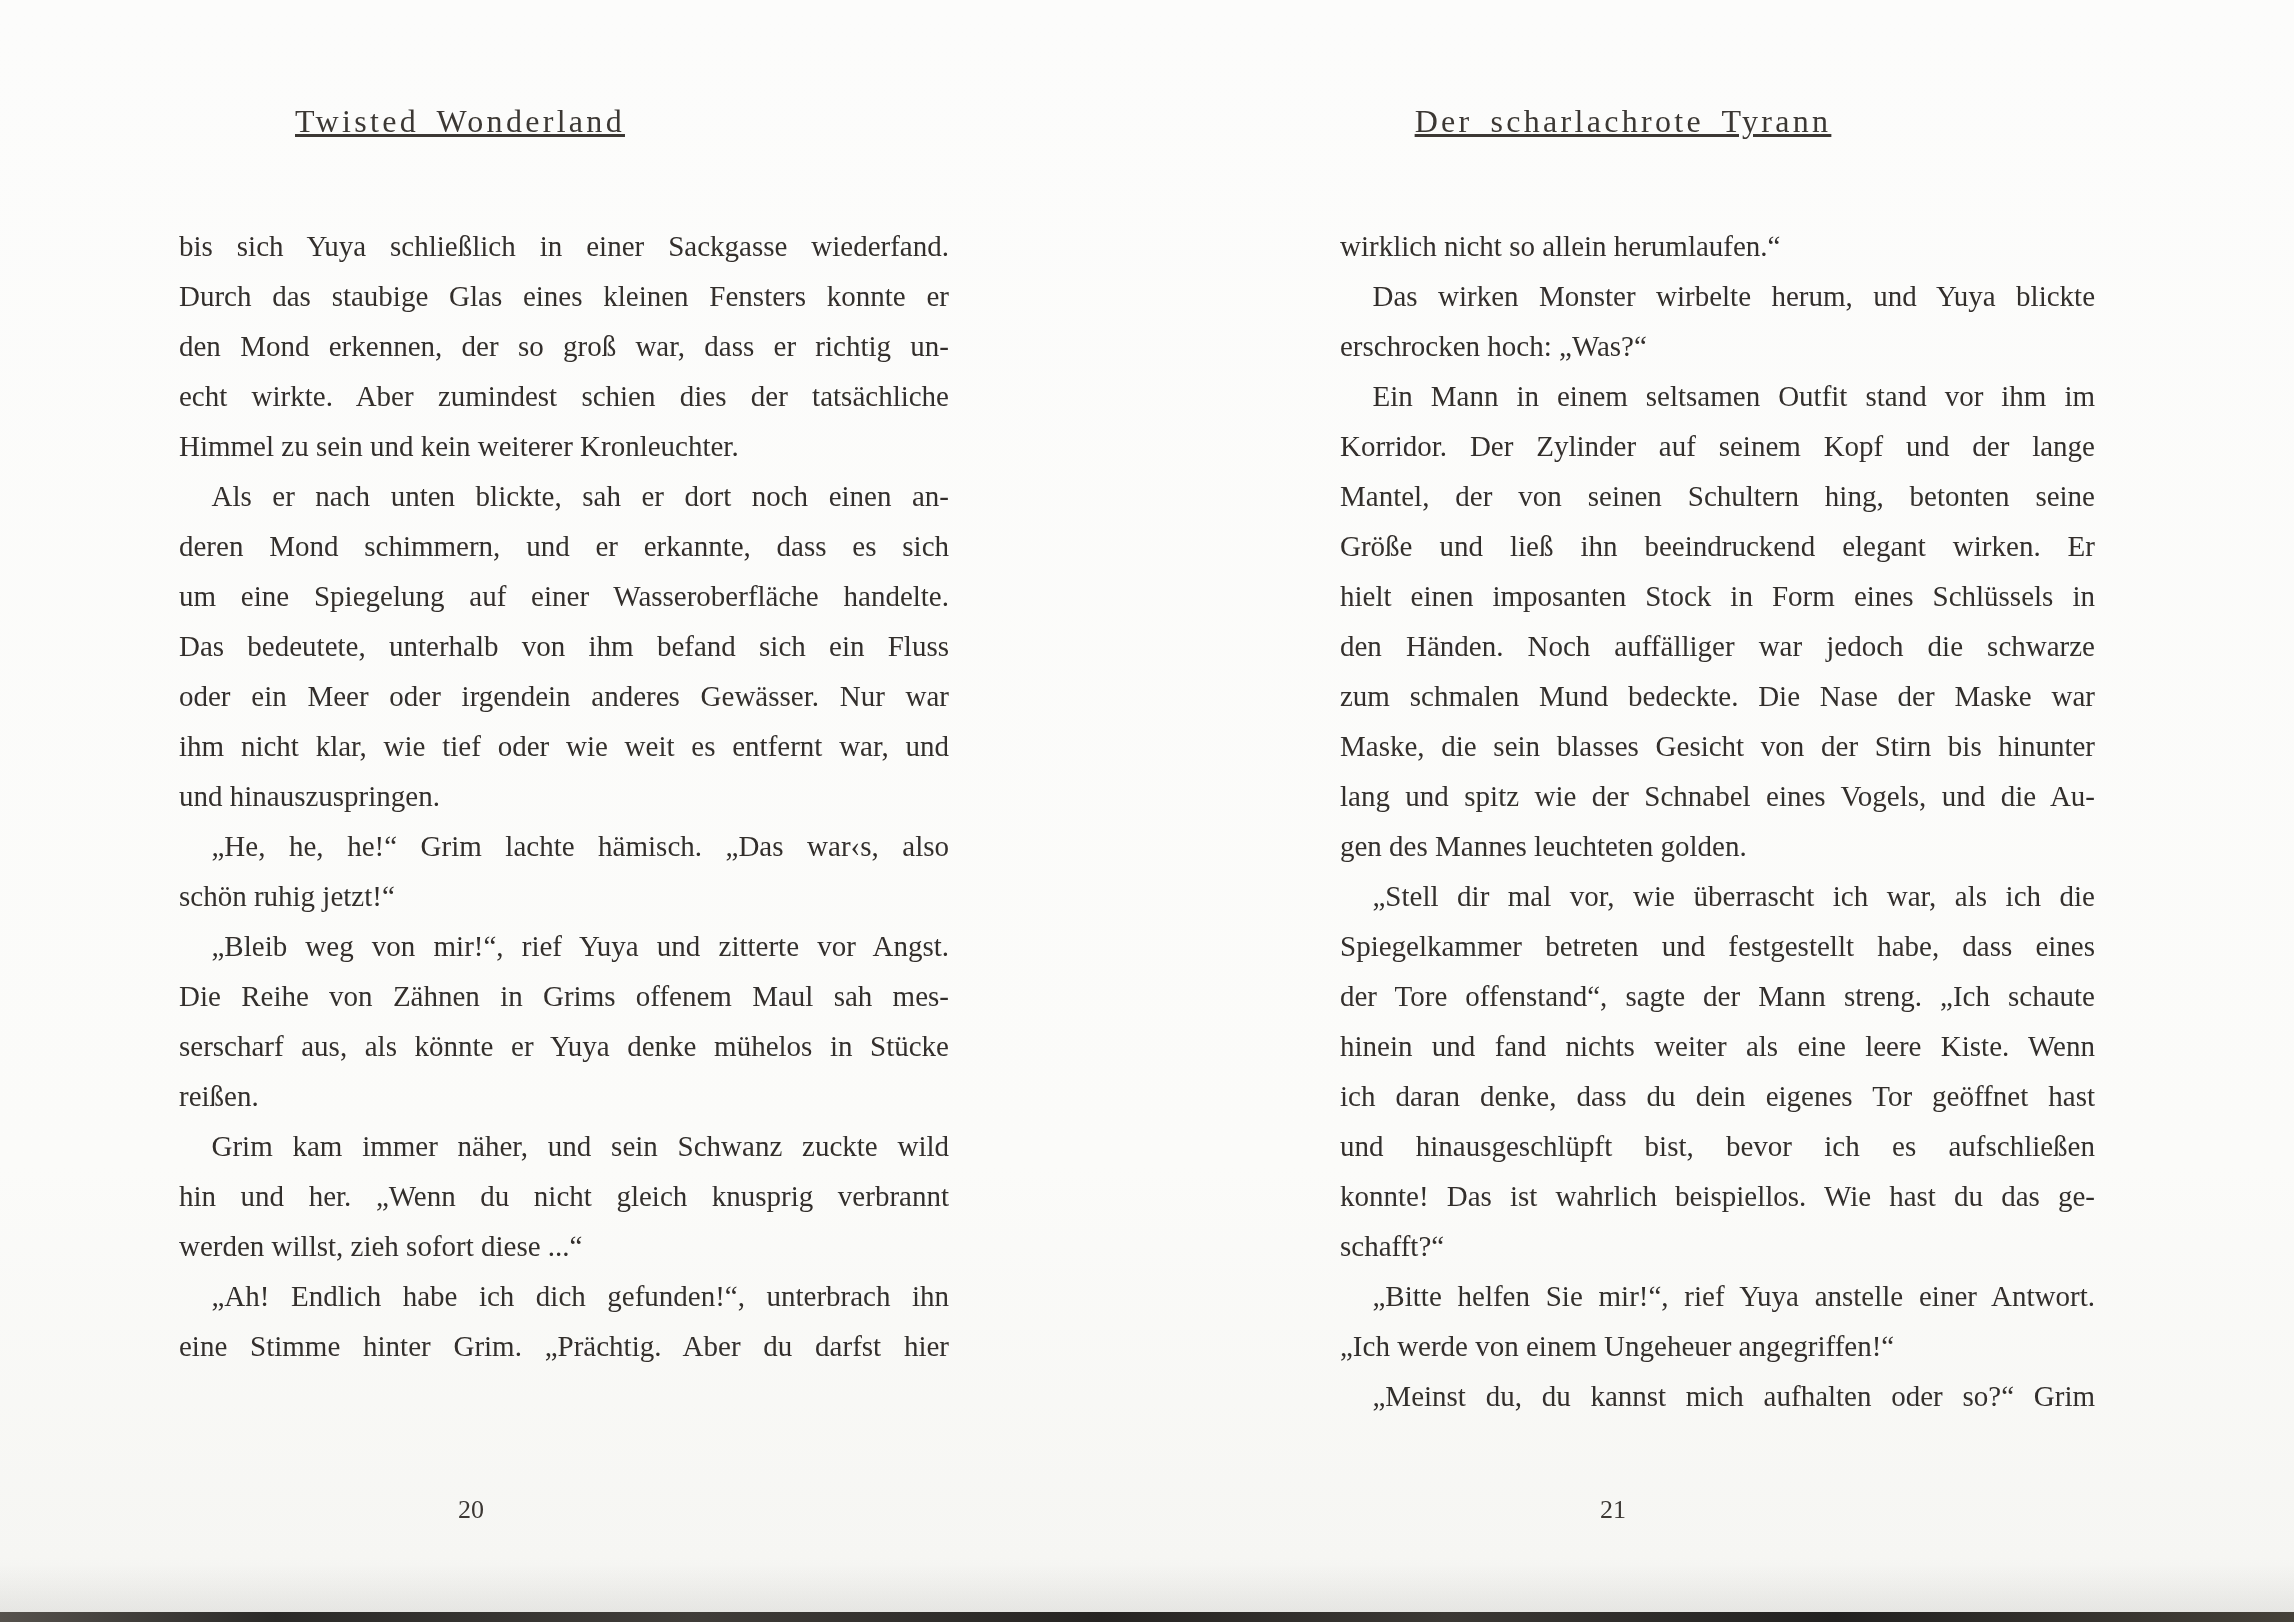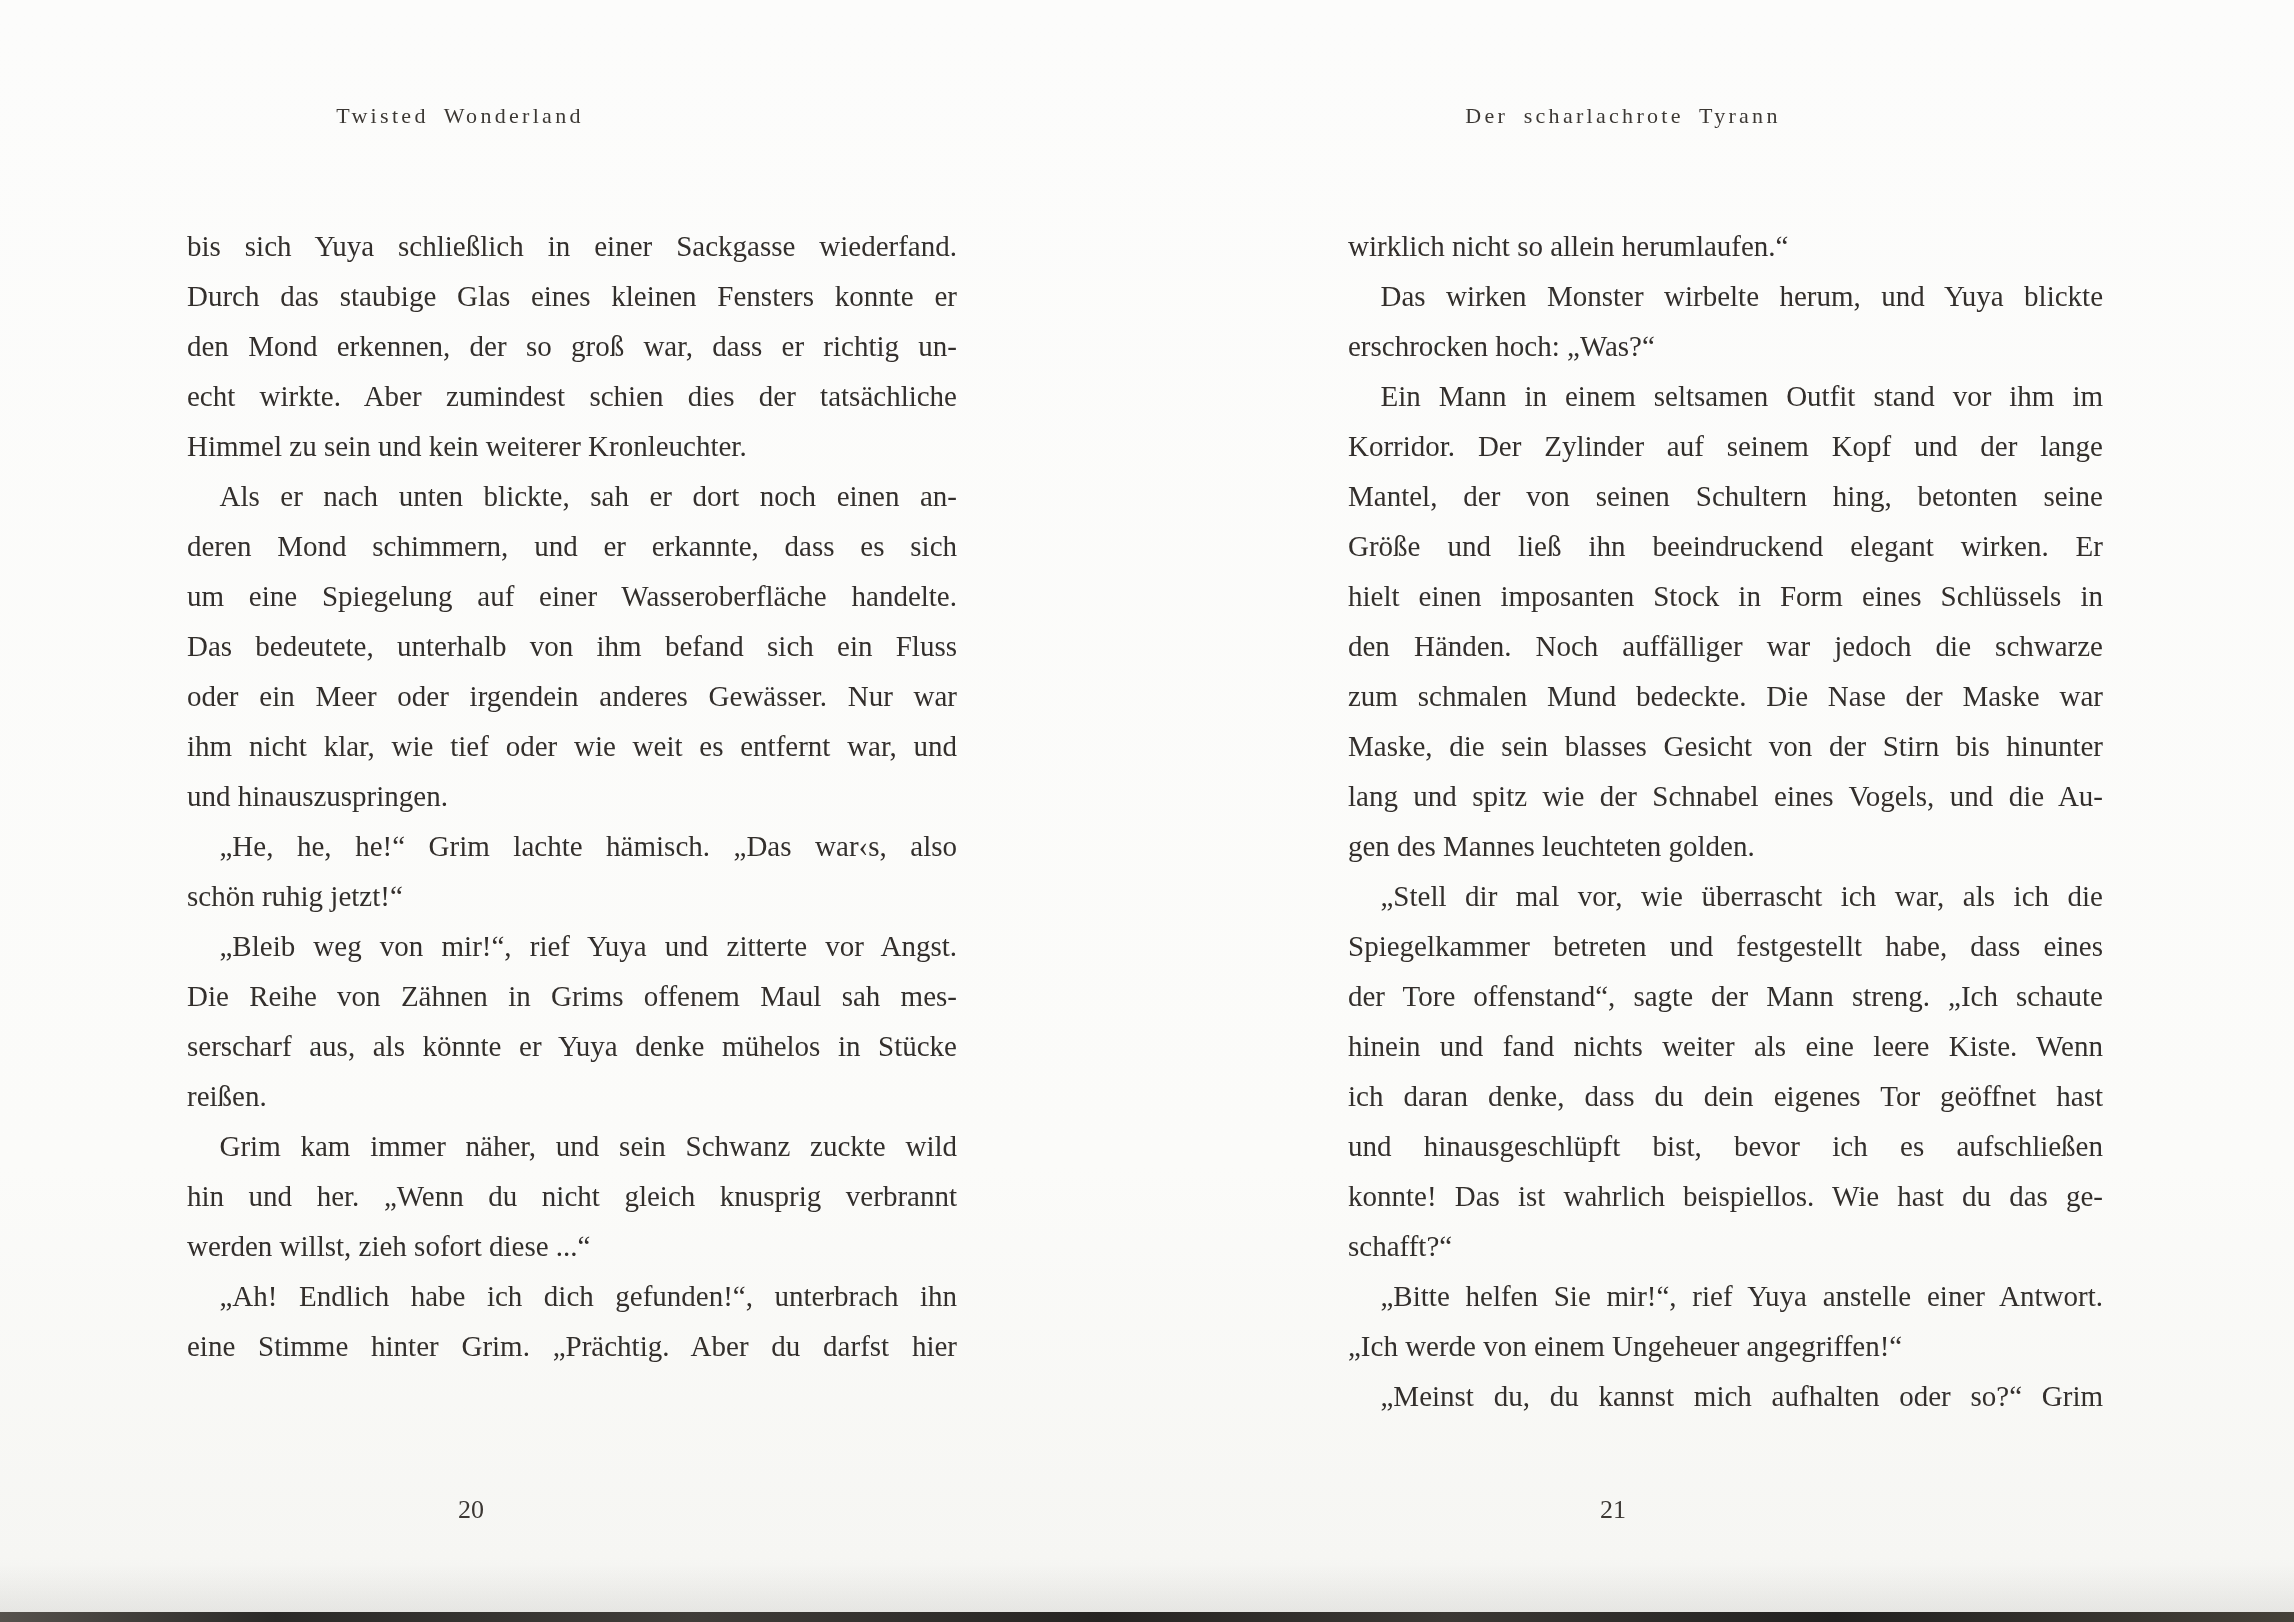--- a/index.html
+++ b/index.html
@@ -24,35 +24,35 @@
     width: 1147px;
   }
   .page.left  { left: 0; }
   .page.right { left: 1147px; }
 
   .running-head {
     position: absolute;
     top: 103px;
     width: 574px;
     text-align: center;
-    font-size: 22px;
+    font-size: 32px;
     letter-spacing: 3.3px;
     word-spacing: 6.7px;
     color: #3c3834;
     white-space: nowrap;
+    text-decoration: underline;
   }
   .page.left  .running-head { left: 173px; }
   .page.right .running-head { left: 189px; }
 
   .textblock {
     position: absolute;
     top: 221px;
     font-size: 29px;
     line-height: 50px;
-    margin-left: 8px;
   }
   .page.left  .textblock { left: 179px; width: 770px; }
   .page.right .textblock { left: 193px; width: 755px; }
 
   .line {
     text-align: justify;
     text-align-last: justify;
     white-space: normal;
   }
   .line.end    { text-align-last: left; }

